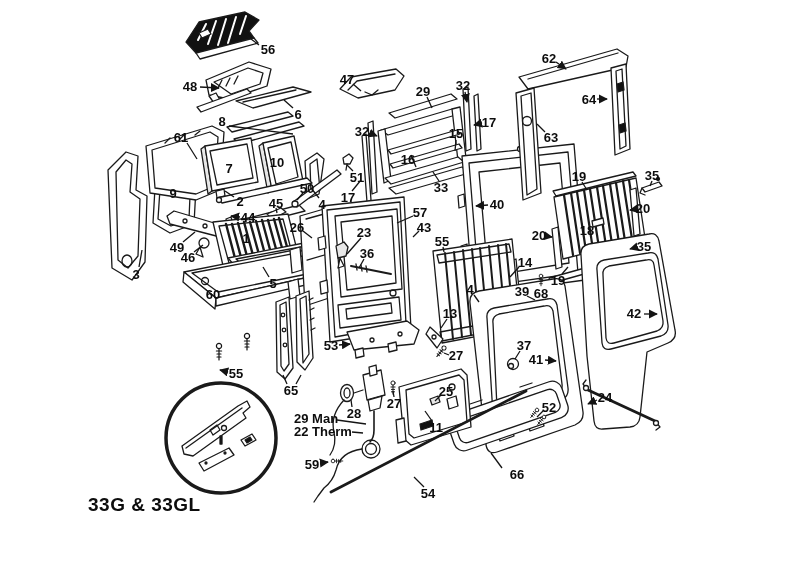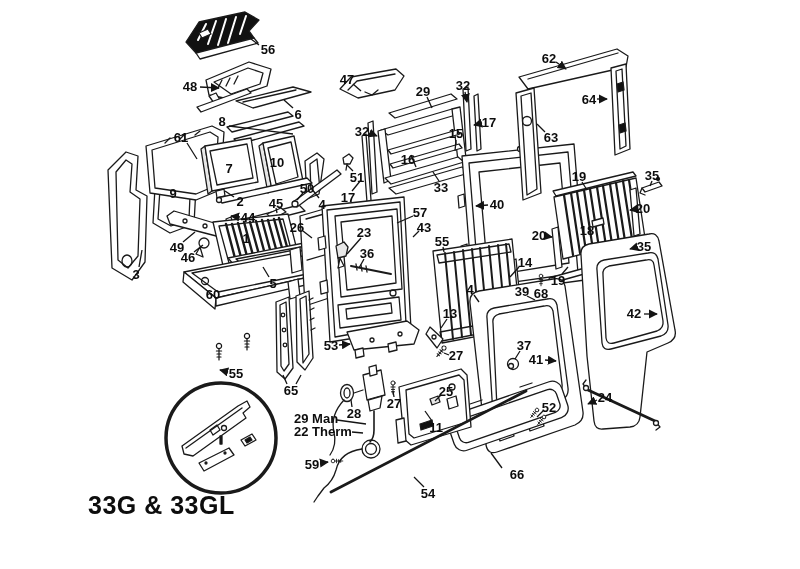--- a/index.html
+++ b/index.html
@@ -3,21 +3,21 @@
 <meta charset="utf-8">
 <style>
   html,body{margin:0;padding:0;background:#fff;}
   #canvas{position:relative;width:800px;height:569px;background:#fff;overflow:hidden;
           font-family:"Liberation Sans",sans-serif;}
   #art,#leader-overlay{position:absolute;left:0;top:0;}
   #labels{position:absolute;left:0;top:0;width:800px;height:569px;pointer-events:none;}
   .part-label{position:absolute;transform:translate(-50%,-50%);
               font:bold 13px "Liberation Sans",sans-serif;color:#0d0d0d;white-space:nowrap;}
   .part-label.left{transform:translate(0,-50%);}
-  .part-label.big{font-size:25px;letter-spacing:.5px;}
+  .part-label.big{font-size:19px;letter-spacing:.5px;}
   .leader{stroke:#141414;stroke-width:1.3;}
 </style>
 </head>
 <body>
 
 <div id="canvas">
 
 <svg id="art" width="800" height="569" viewBox="0 0 800 569">
   <defs>
     <g id="scrw" stroke="#141414" stroke-width="1.2" fill="#fff">

